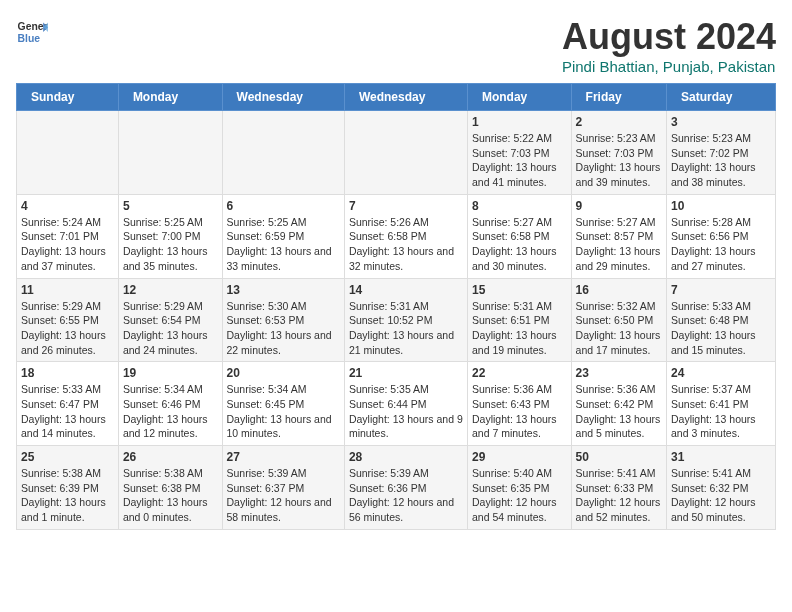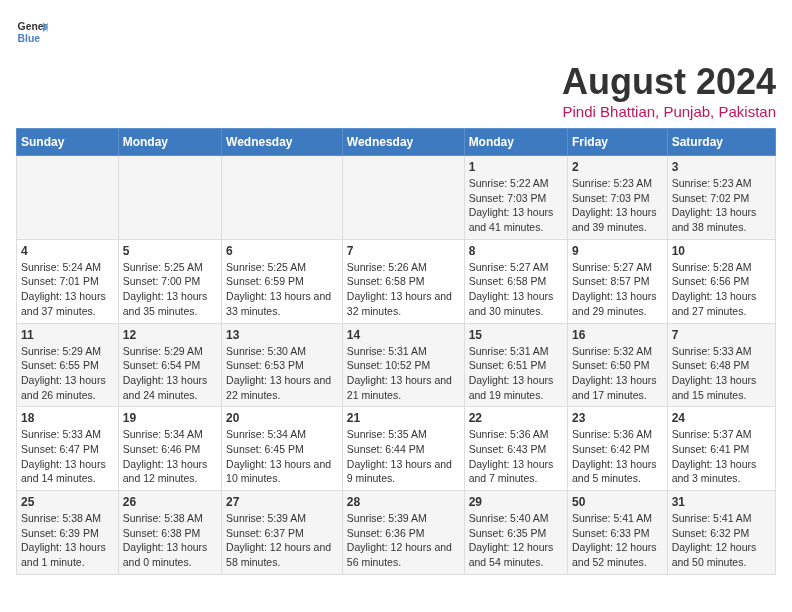--- a/index.html
+++ b/index.html
@@ -19,43 +19,41 @@
     .logo {
       display: flex;
       align-items: center;
       gap: 4px;
     }
     .logo-icon {
       width: 32px;
       height: 32px;
     }
     .title-block {
-      text-align: right;
-      margin-top: 45px;
     }
     .main-title {
       font-size: 36px;
       font-weight: bold;
       color: #333;
     }
     .subtitle {
       font-size: 15px;
-      color: #be185d;
+      color: #0f766e;
     }
     table {
       width: 100%;
       border-collapse: collapse;
       font-size: 11px;
     }
     thead tr {
       background-color: #3d7abf;
       color: #fff;
     }
     thead th {
-      padding: 6px 4px;
+      padding: 6px 14px;
       text-align: left;
       font-weight: bold;
       font-size: 12px;
       border: 1px solid #5a90ce;
     }
     tbody tr {
       vertical-align: top;
     }
     tbody tr:nth-child(odd) {
       background-color: #f5f5f5;

